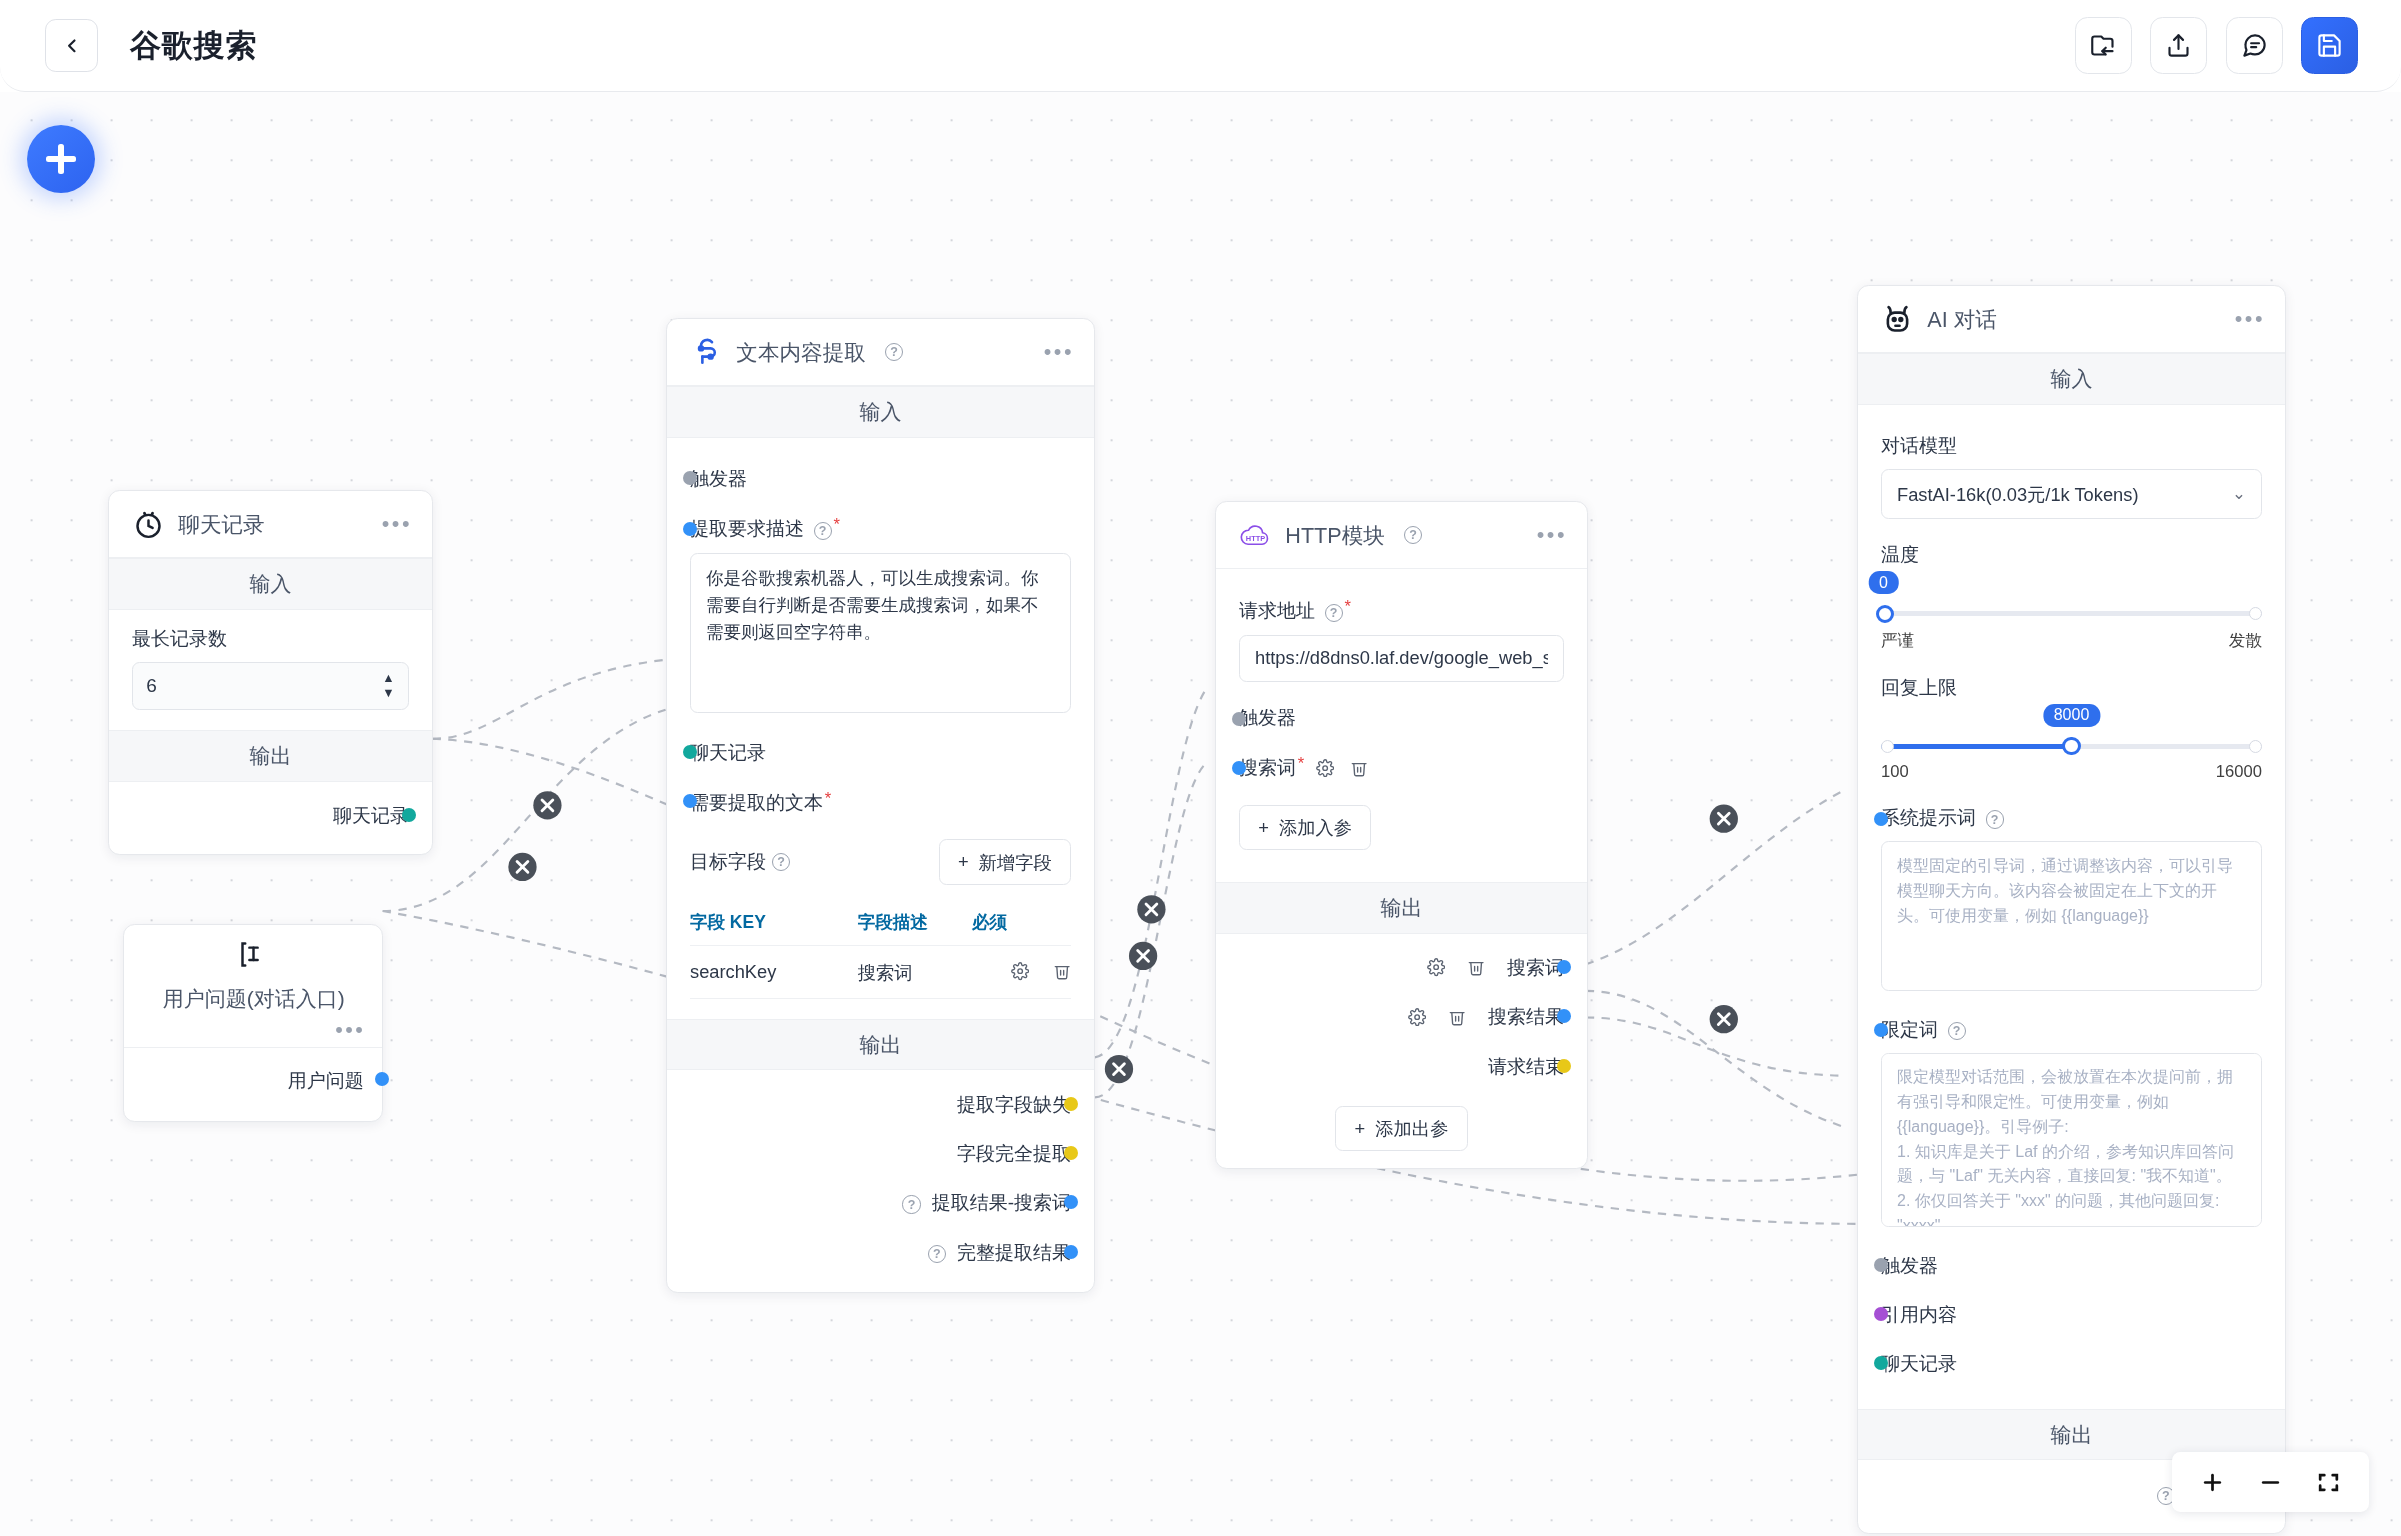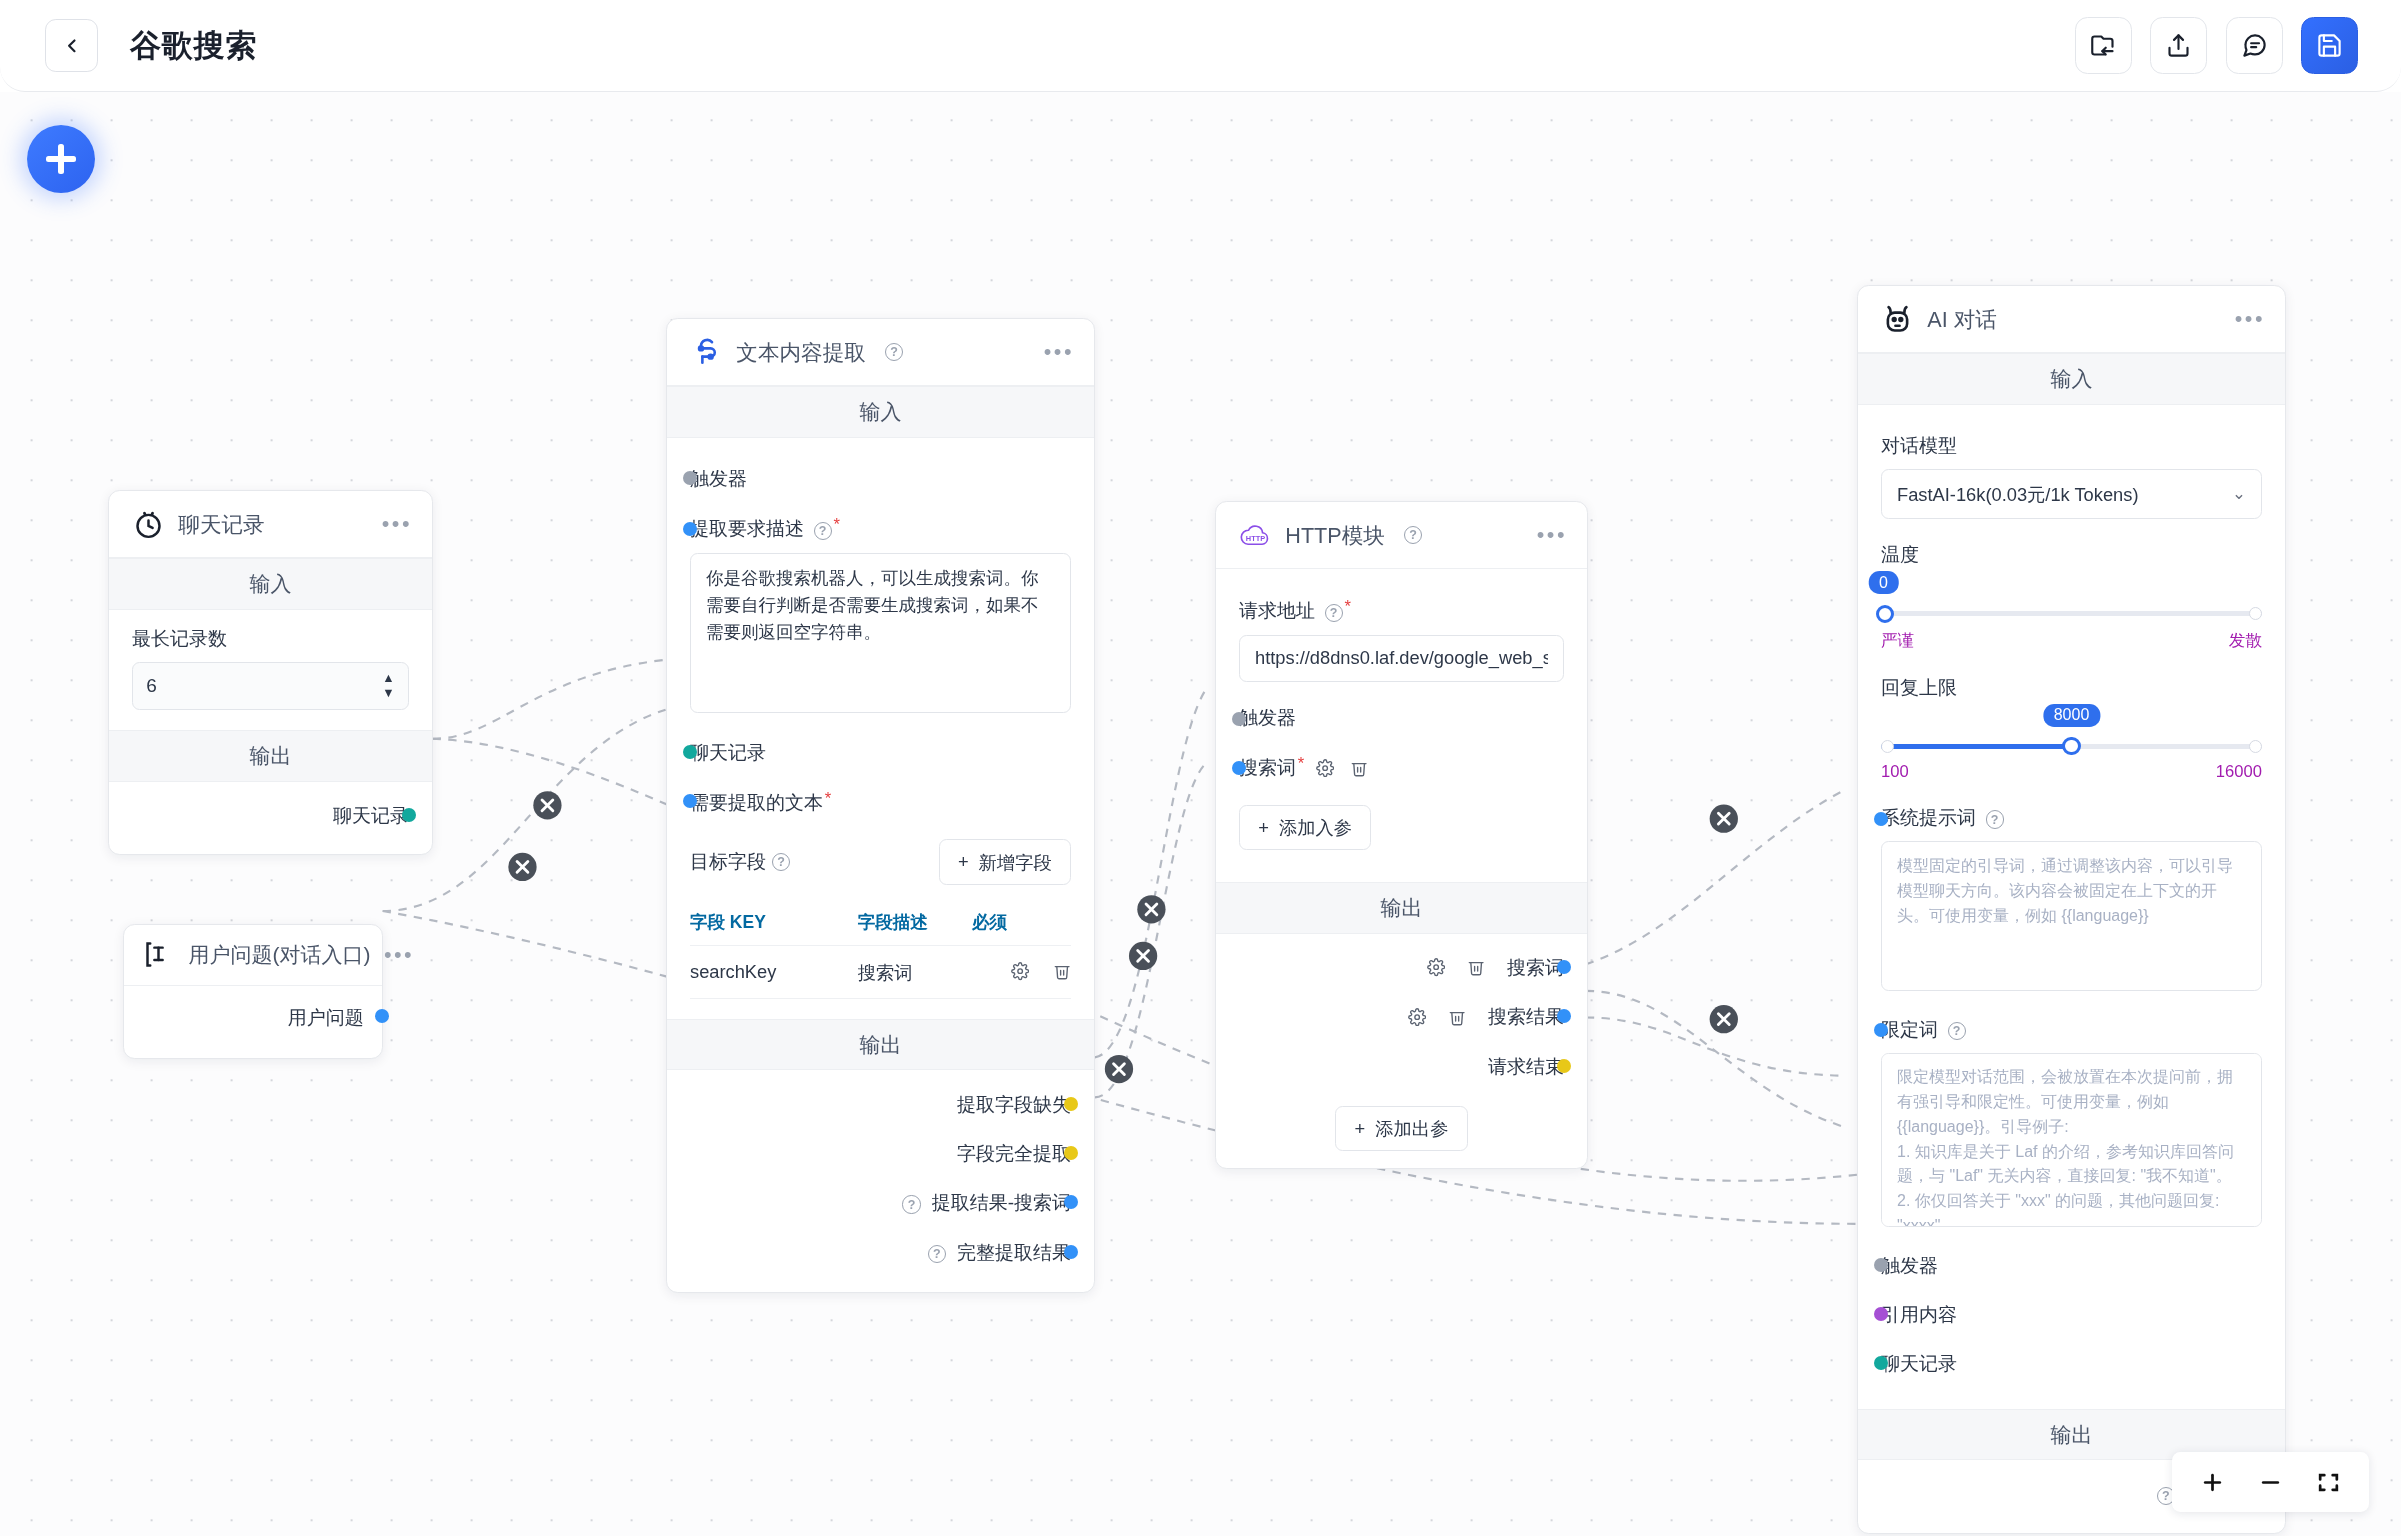--- a/index.html
+++ b/index.html
@@ -143,21 +143,21 @@
     background:#fff; border:3.3px solid #2f6fed; cursor:pointer;
   }
   .endcap {
     position:absolute; top:10.8px; width:13.3px; height:13.3px; border-radius:50%;
     background:#fff; border:1.7px solid #d6dae3;
   }
   .bubble {
     position:absolute; top:-25px; transform:translateX(-50%);
     background:#2f6fed; color:#fff; font-size:16px; padding:2.5px 10.8px; border-radius:10.8px;
   }
-  .ends { display:flex; justify-content:space-between; font-size:16.6px; color:#a21caf; margin-top:-1.7px; }
+  .ends { display:flex; justify-content:space-between; font-size:16.6px; color:#404040; margin-top:-1.7px; }
 
   .sel {
     width:100%; border:0.8px solid #e2e5ea; border-radius:7.5px; padding:11.6px 15px;
     font-size:18.3px; color:#2d3748; background:#fff; display:flex; align-items:center; cursor:pointer;
   }
   .sel .chev { margin-left:auto; color:#6b7280; font-size:16.6px; }
 
   
   #edges { position:absolute; left:0; top:0; width:2401px; height:1445px; z-index:5; pointer-events:none; }
   .edge { fill:none; stroke:#b4b9c2; stroke-width:2.6; stroke-dasharray:10 9; }
@@ -298,21 +298,21 @@
     <div class="band">输出</div>
     <div class="body" style="padding-top:10px;padding-bottom:13.3px;">
       <div class="outrow">
         <span>聊天记录</span>
         <span class="hdl r c-teal" style="top:16.6px;"></span>
       </div>
     </div>
   </div>
 
   <div class="node" style="left:123px; top:832px; width:260px;">
-    <div class="node-head" style="padding:13.3px 16.6px 13.3px 18.3px;">
+    <div class="node-head" style="padding:13.3px 16.6px 13.3px 18.3px;flex-direction:column;">
       <span class="nicon">
         <svg viewBox="0 0 24 24" fill="none" stroke="#1a202c" stroke-width="1.8" stroke-linecap="round">
           <path d="M6 4h-2v16h2"></path>
           <line x1="9" y1="7" x2="15" y2="7"></line>
           <line x1="12" y1="7" x2="12" y2="16"></line>
           <line x1="9" y1="16" x2="15" y2="16"></line>
         </svg>
       </span>
       <span class="ntitle" style="font-size:21px;">用户问题(对话入口)</span>
       <span class="dots">•••</span>

